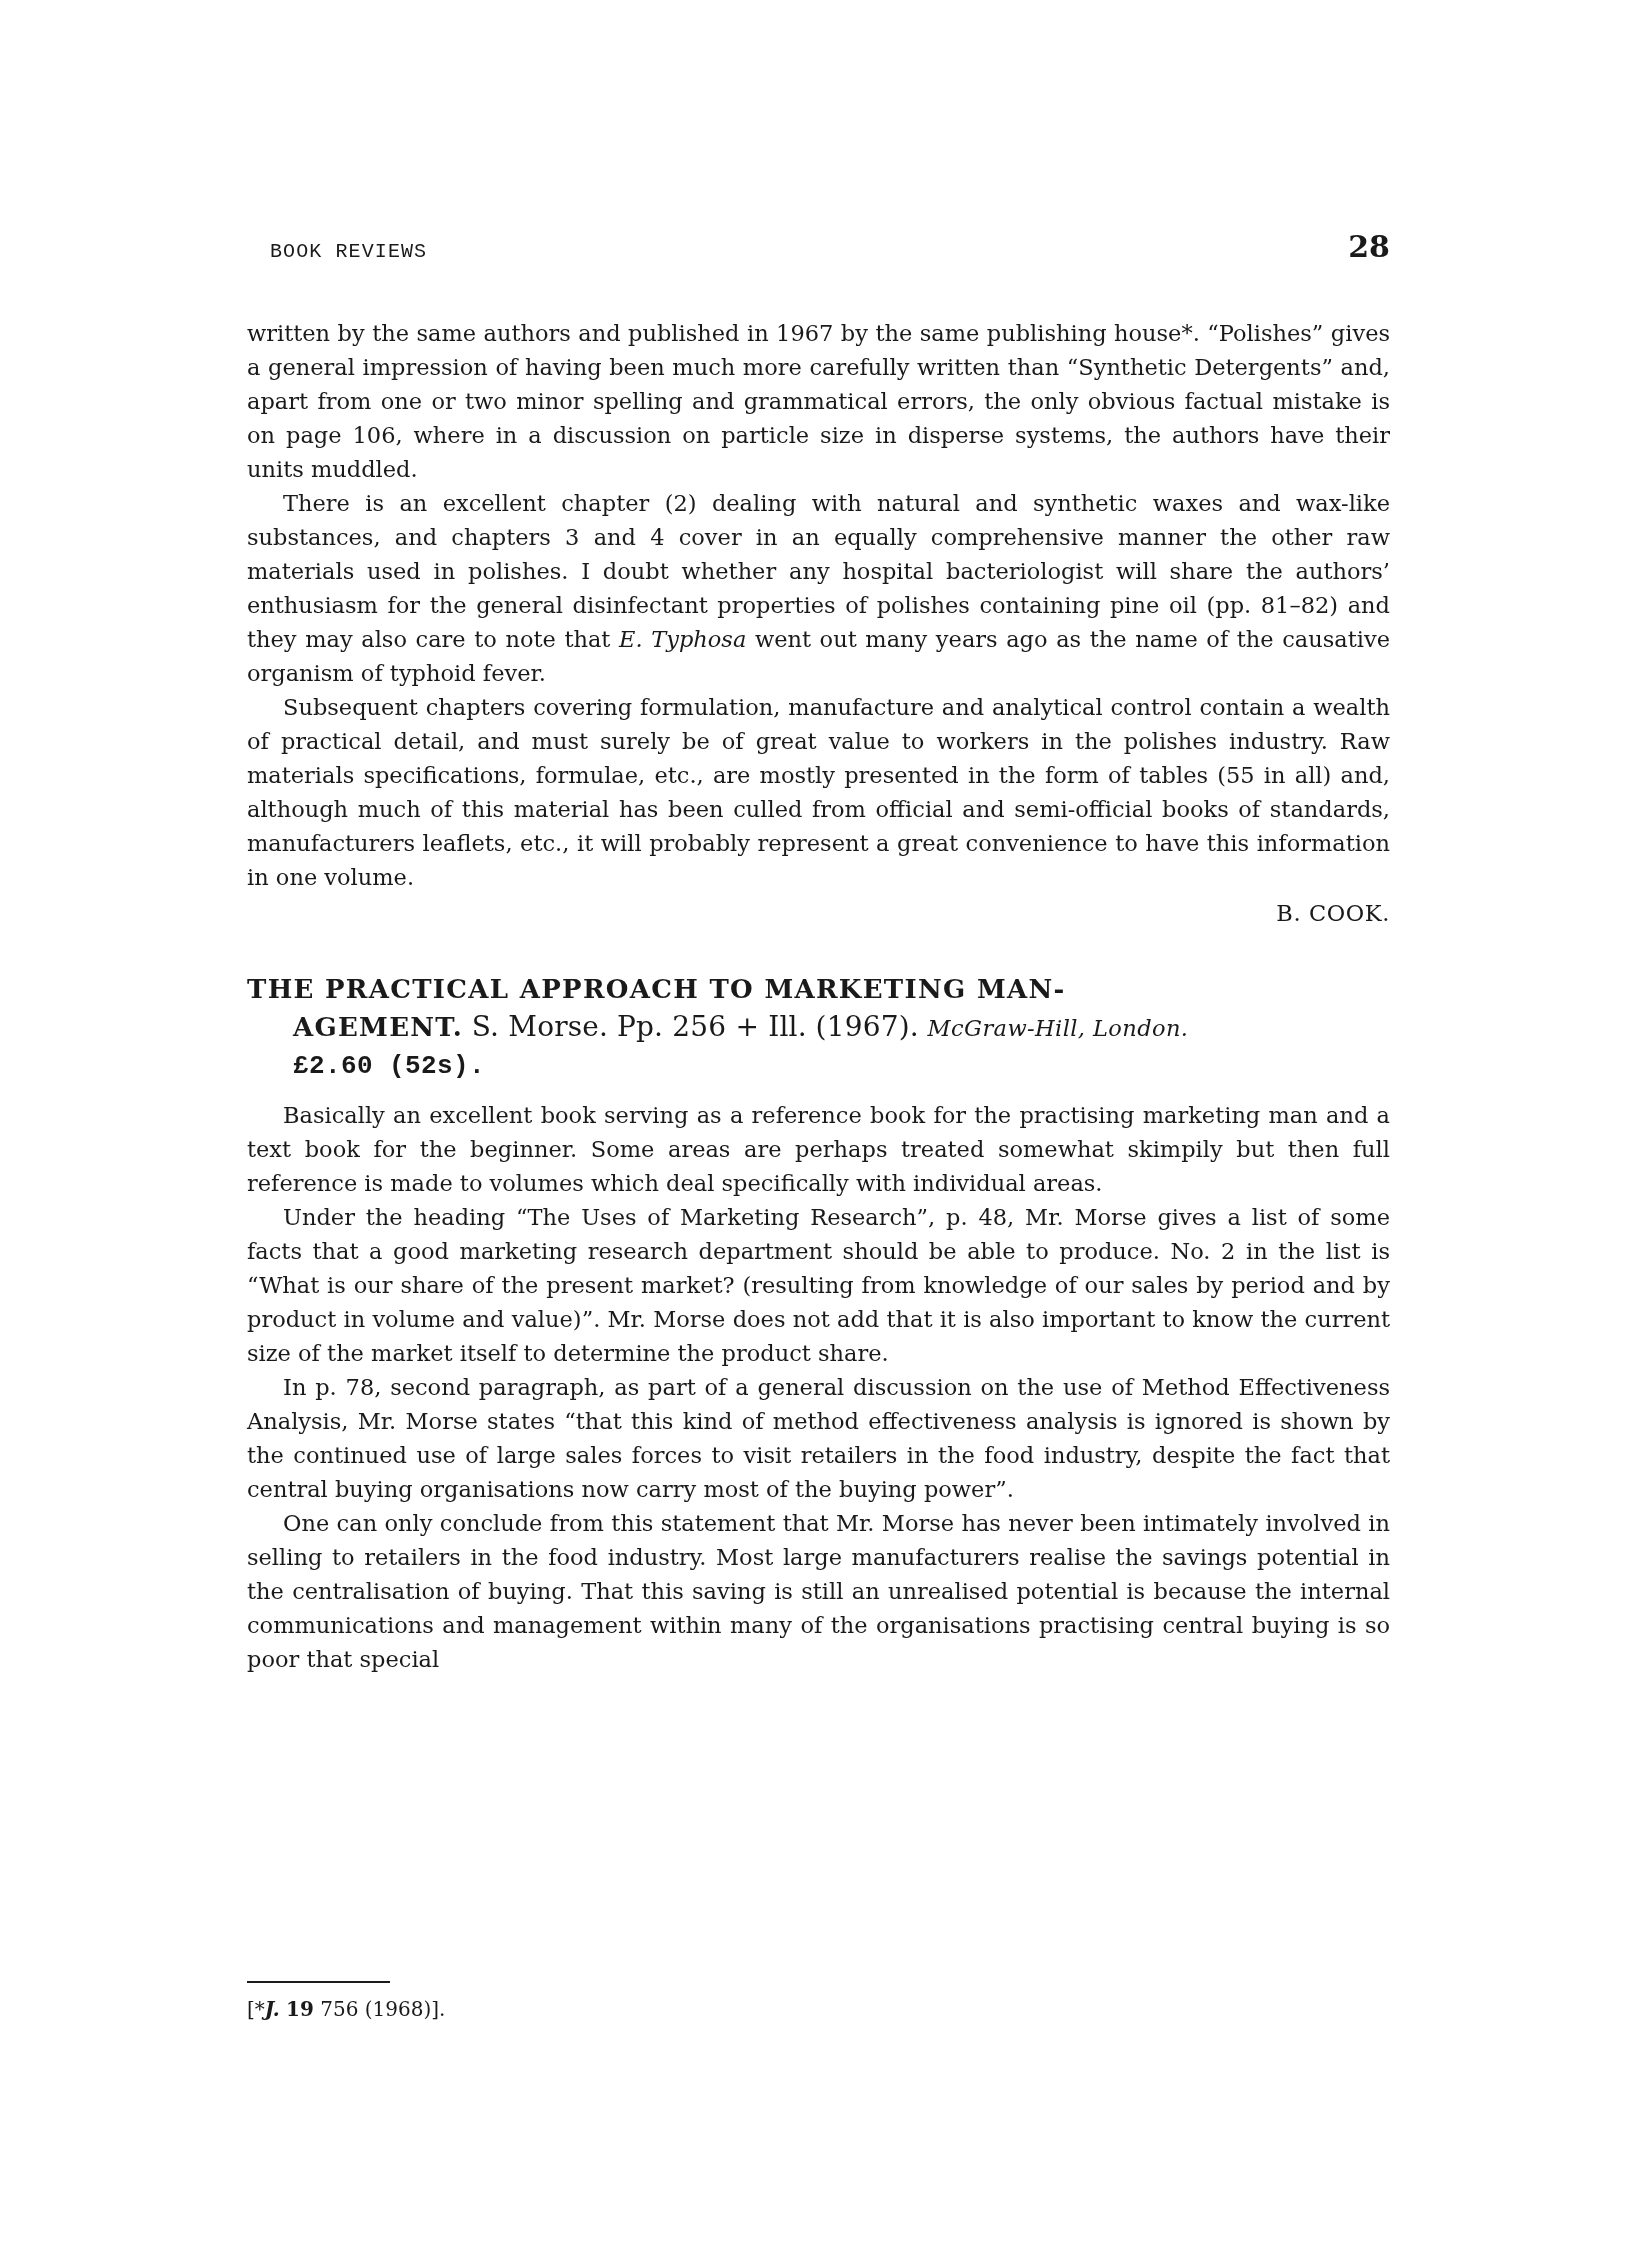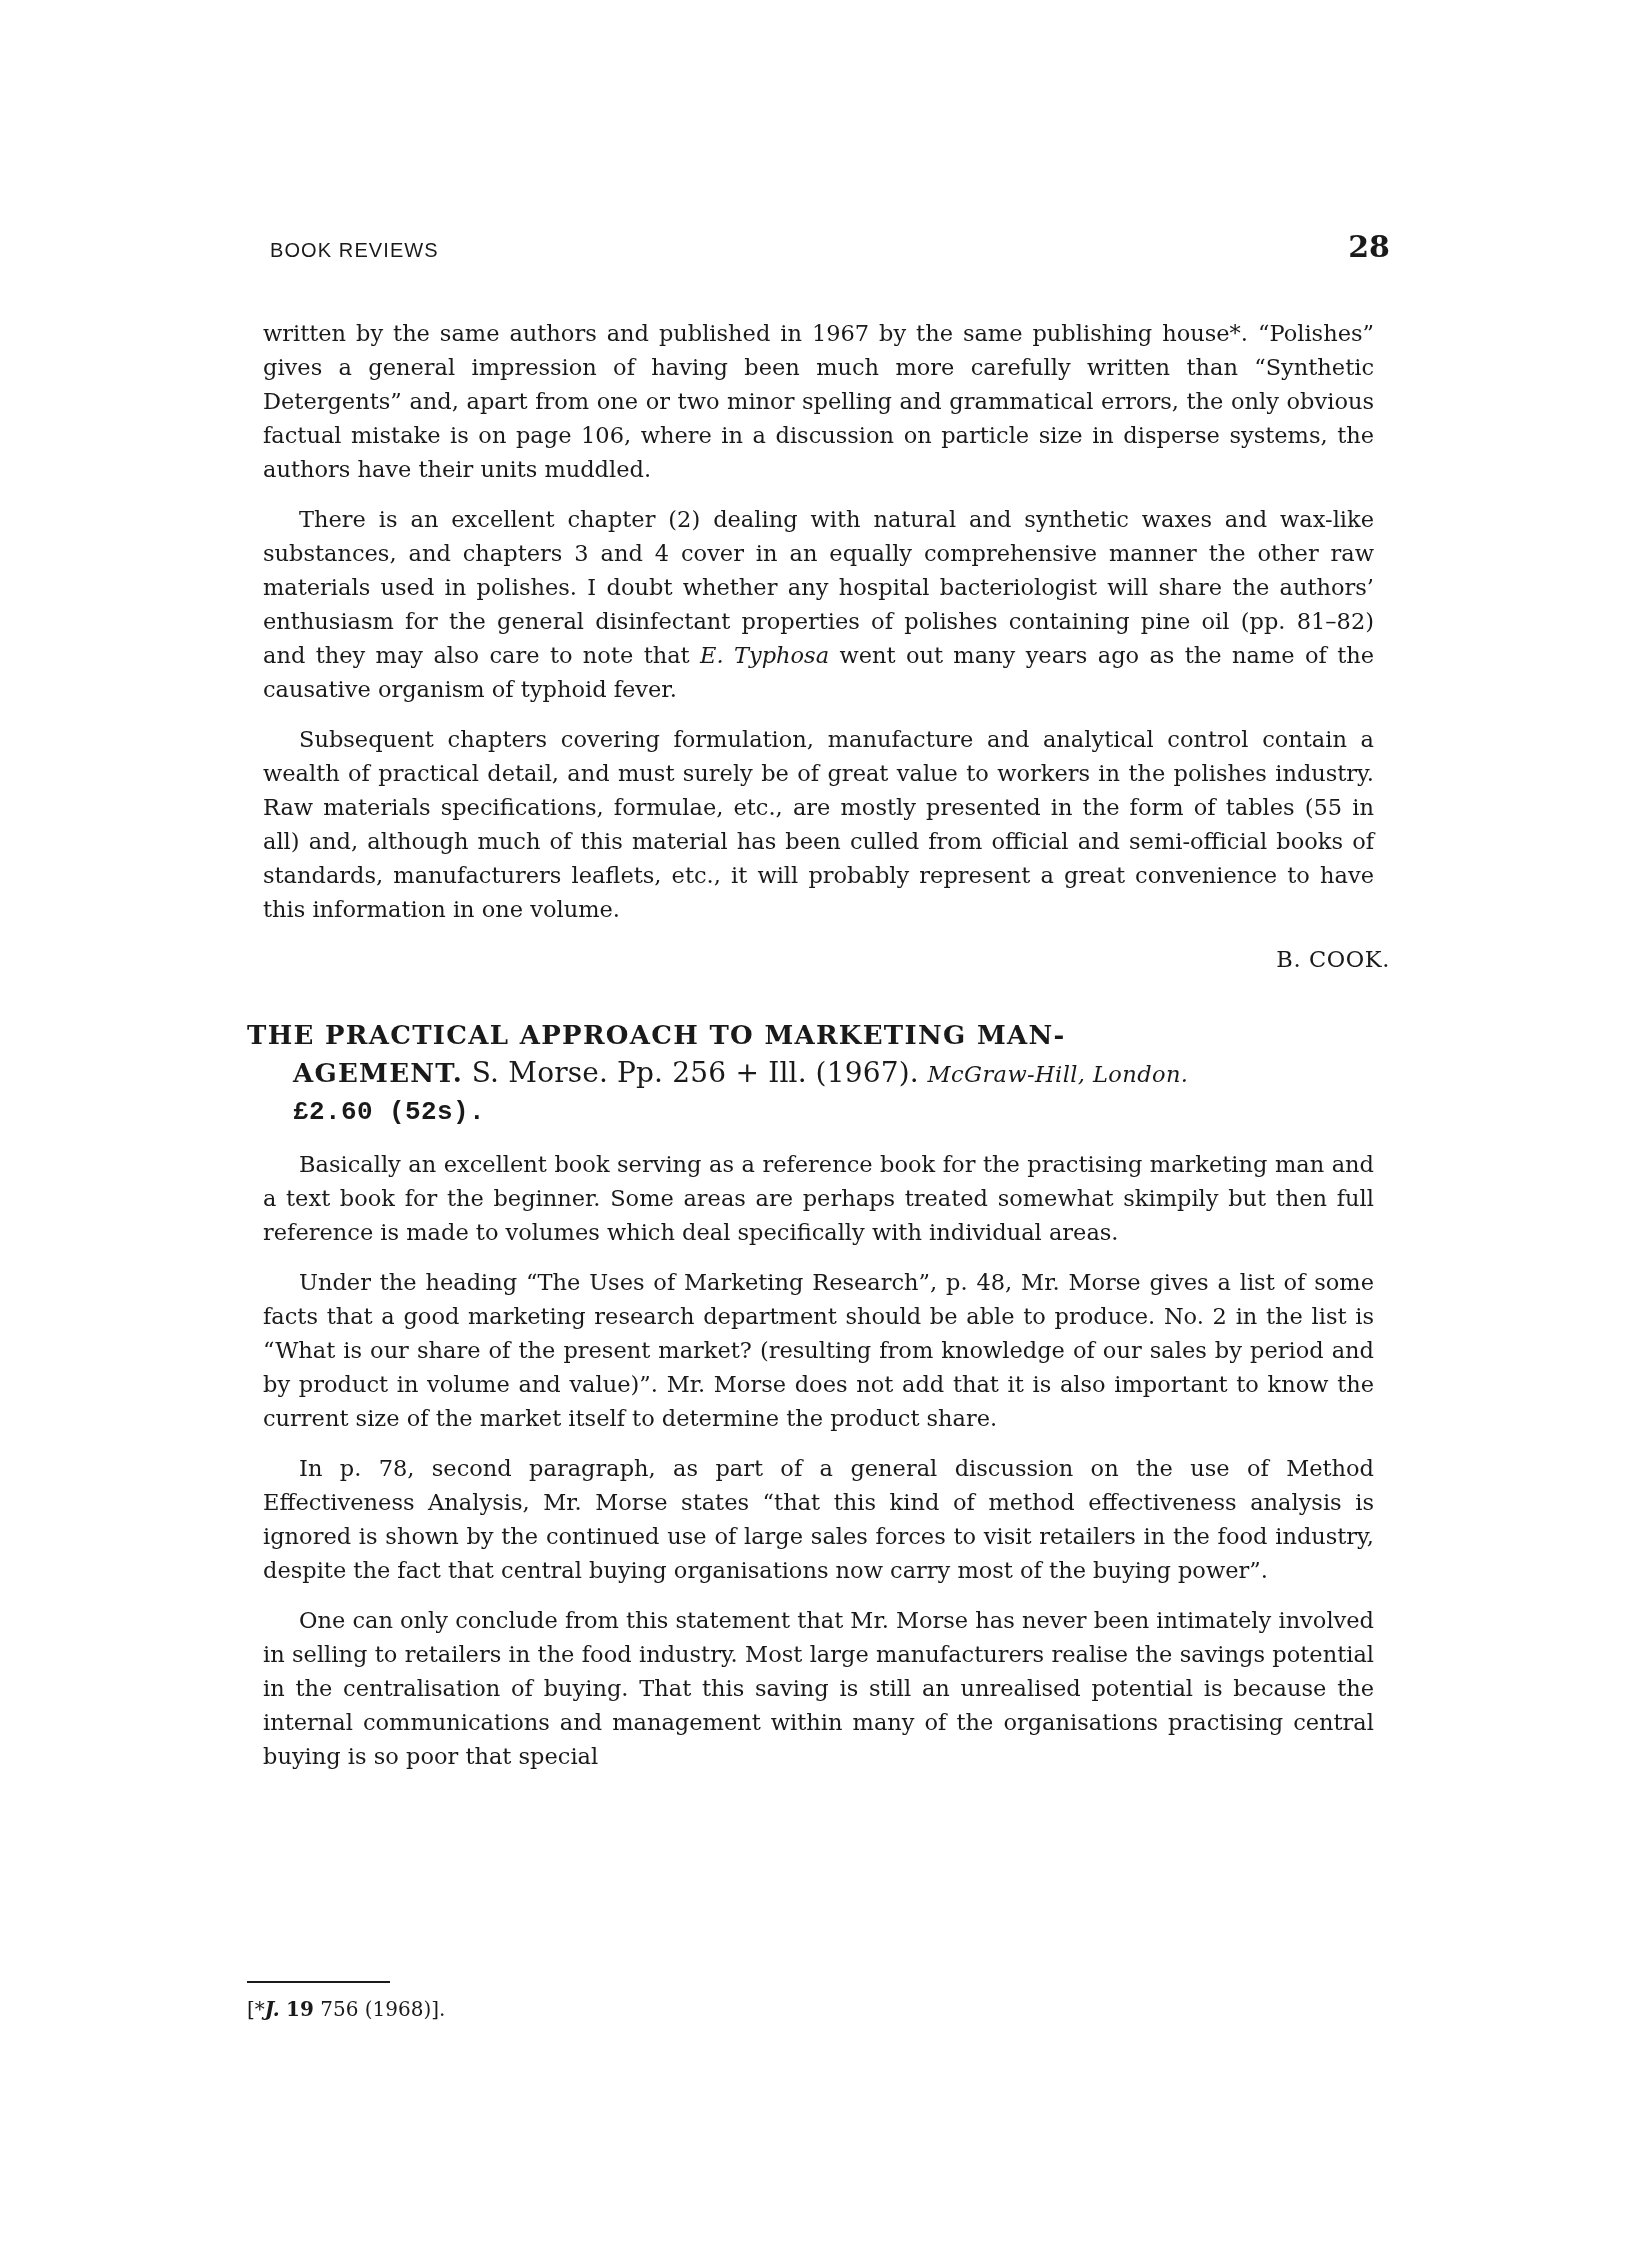--- a/index.html
+++ b/index.html
@@ -23,29 +23,29 @@
   }
   .runhead {
     display: flex;
     align-items: baseline;
     justify-content: space-between;
     margin-bottom: 52px;
   }
   .runhead .rh-title {
     font-size: 20px;
     letter-spacing: 1.1px;
-    font-family: Liberation Sans, sans-serif;
+    font-family: Liberation Mono, monospace;
     margin-left: 23px;
   }
   .runhead .rh-page {
     font-size: 30px;
     font-weight: 700;
   }
   p {
-    margin: 16px;
+    margin: 0;
     font-size: 22.5px;
     line-height: 34px;
     text-align: justify;
     text-justify: inter-word;
     hyphens: none;
   }
   p.indent {
     text-indent: 36px;
   }
   .signature {

